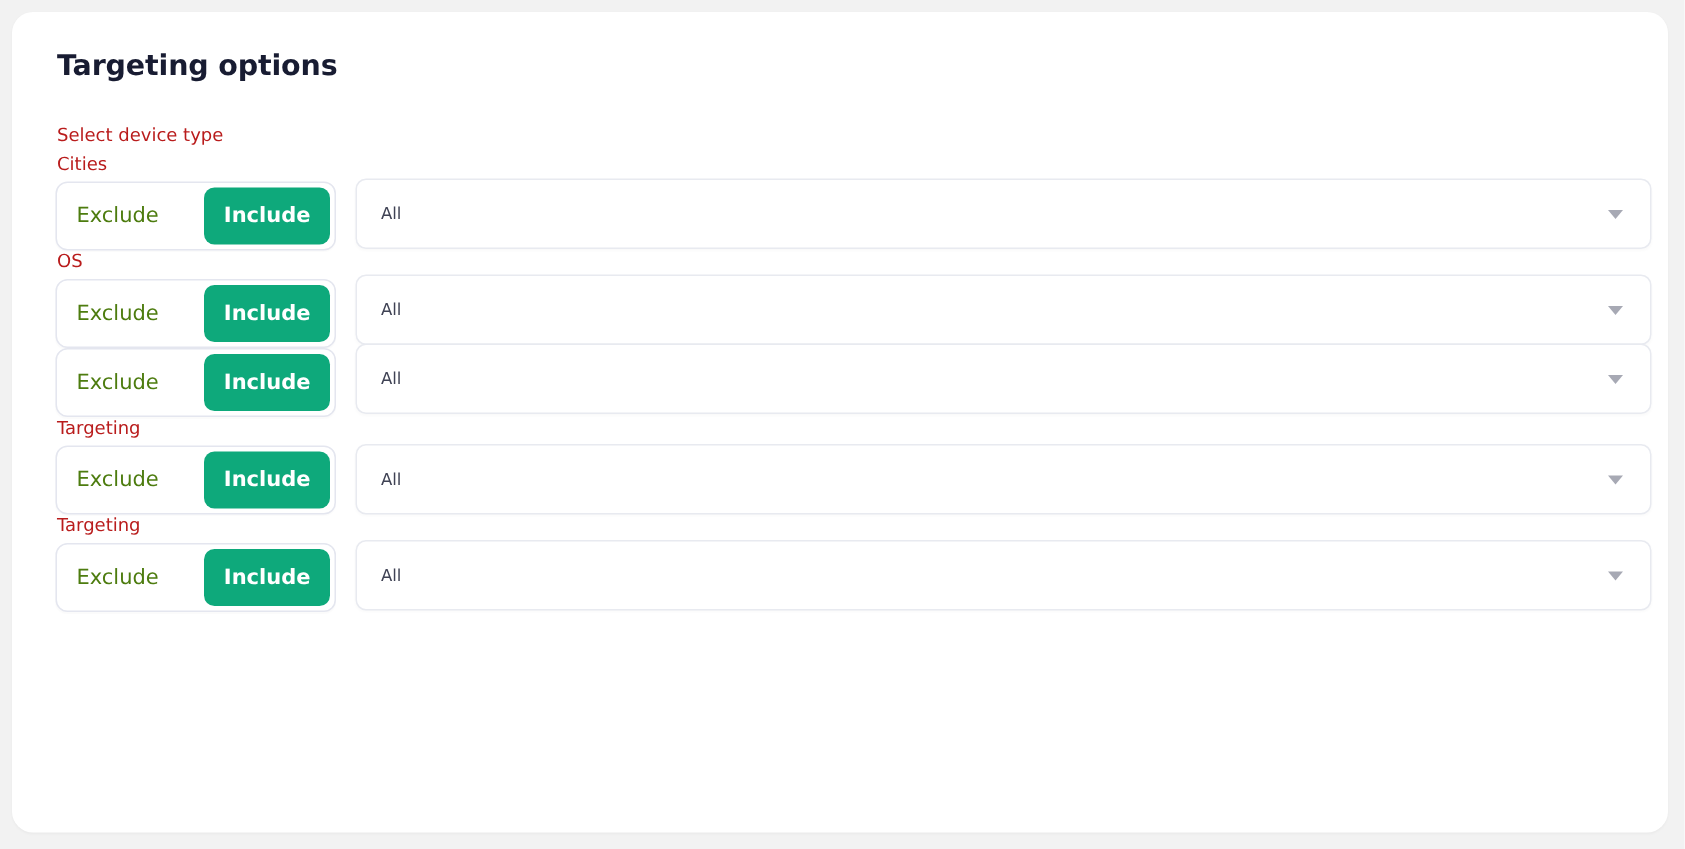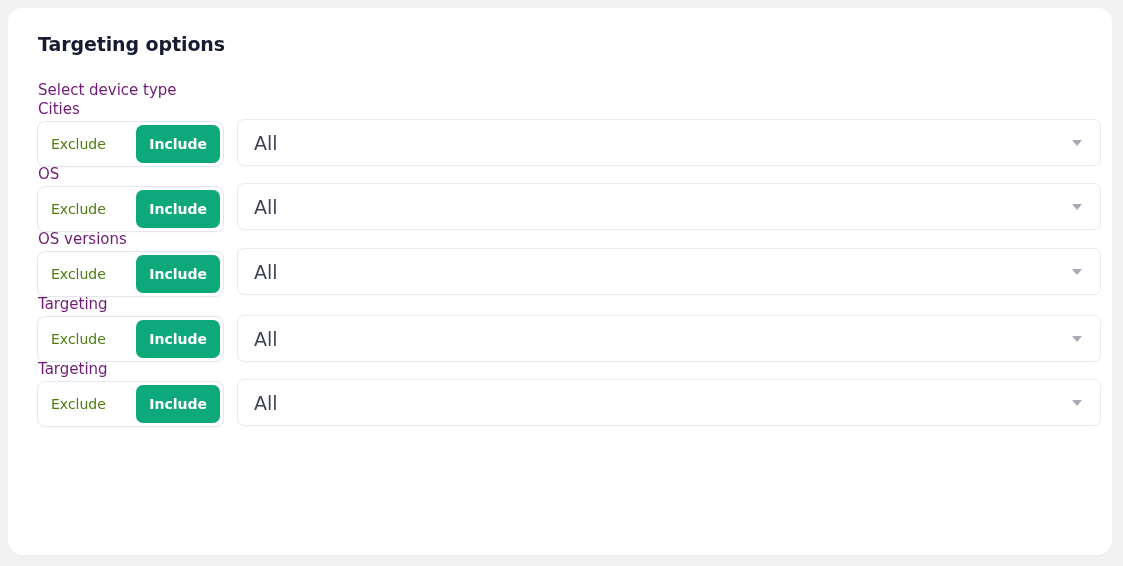--- a/index.html
+++ b/index.html
@@ -38,22 +38,22 @@
     font-size: 19px;
     font-weight: bold;
     color: #181c32;
     letter-spacing: -0.1px;
     line-height: 22px;
     margin: 0 0 0 1px;
     padding-top: 1px;
   }
 
   .field-label {
-    font-size: 15px;
-    color: #701a75;
+    font-size: 12px;
+    color: #b91c1c;
     line-height: 15px;
     margin: 0 0 4px 1px;
     white-space: nowrap;
   }
 
   .section-gap-device {
     margin-top: 28px;
   }
 
   
@@ -145,21 +145,21 @@
     border: 1px solid #e8eaf0;
     border-radius: 7px;
     display: flex;
     align-items: center;
     padding: 0 36px 0 16px;
     flex: 0 0 auto;
     box-shadow: 0 1px 2px rgba(0,0,0,0.025);
     cursor: pointer;
   }
   .select-value {
-    font-size: 19px;
+    font-size: 11px;
     color: #3f4254;
     line-height: 18px;
   }
   .caret {
     position: absolute;
     right: 18px;
     top: 50%;
     transform: translateY(-50%);
     width: 0;
     height: 0;
@@ -209,21 +209,20 @@
           <button class="toggle-include">Include</button>
         </div>
         <div class="select-box">
           <span class="select-value">All</span>
           <span class="caret"></span>
         </div>
       </div>
     </div>
 
     <div class="row-block">
-      <div class="field-label">OS versions</div>
       <div class="row row-osv">
         <div class="toggle-group">
           <button class="toggle-exclude">Exclude</button>
           <button class="toggle-include">Include</button>
         </div>
         <div class="select-box">
           <span class="select-value">All</span>
           <span class="caret"></span>
         </div>
       </div>

